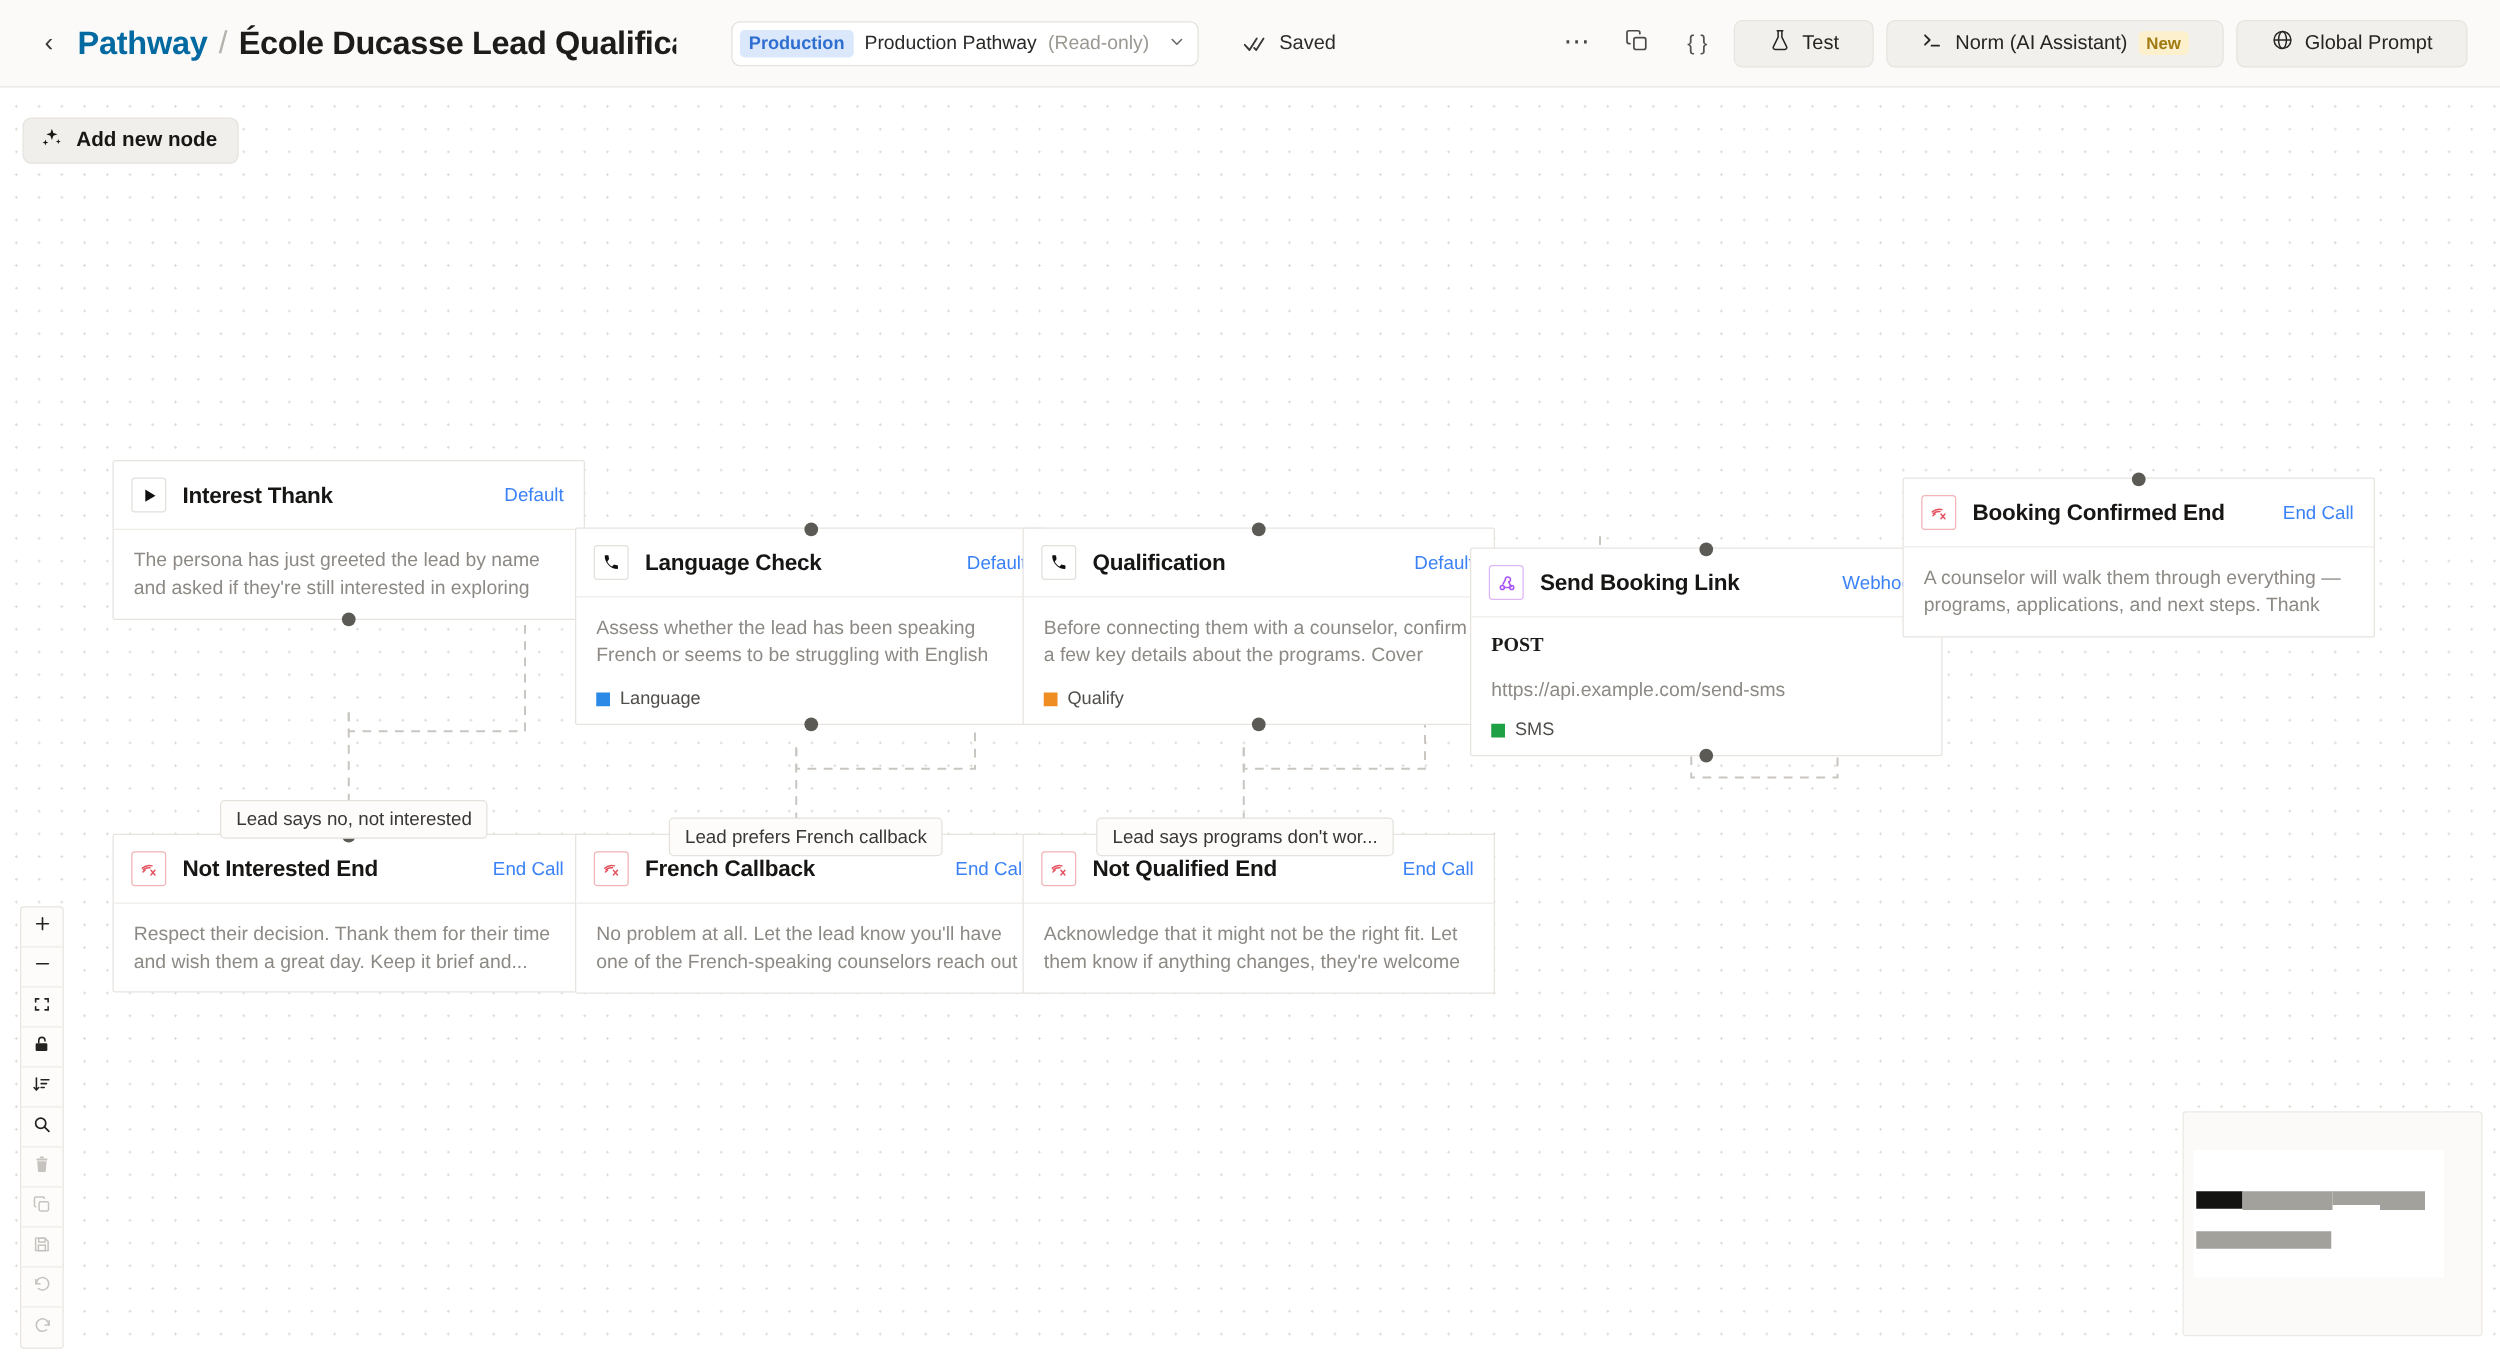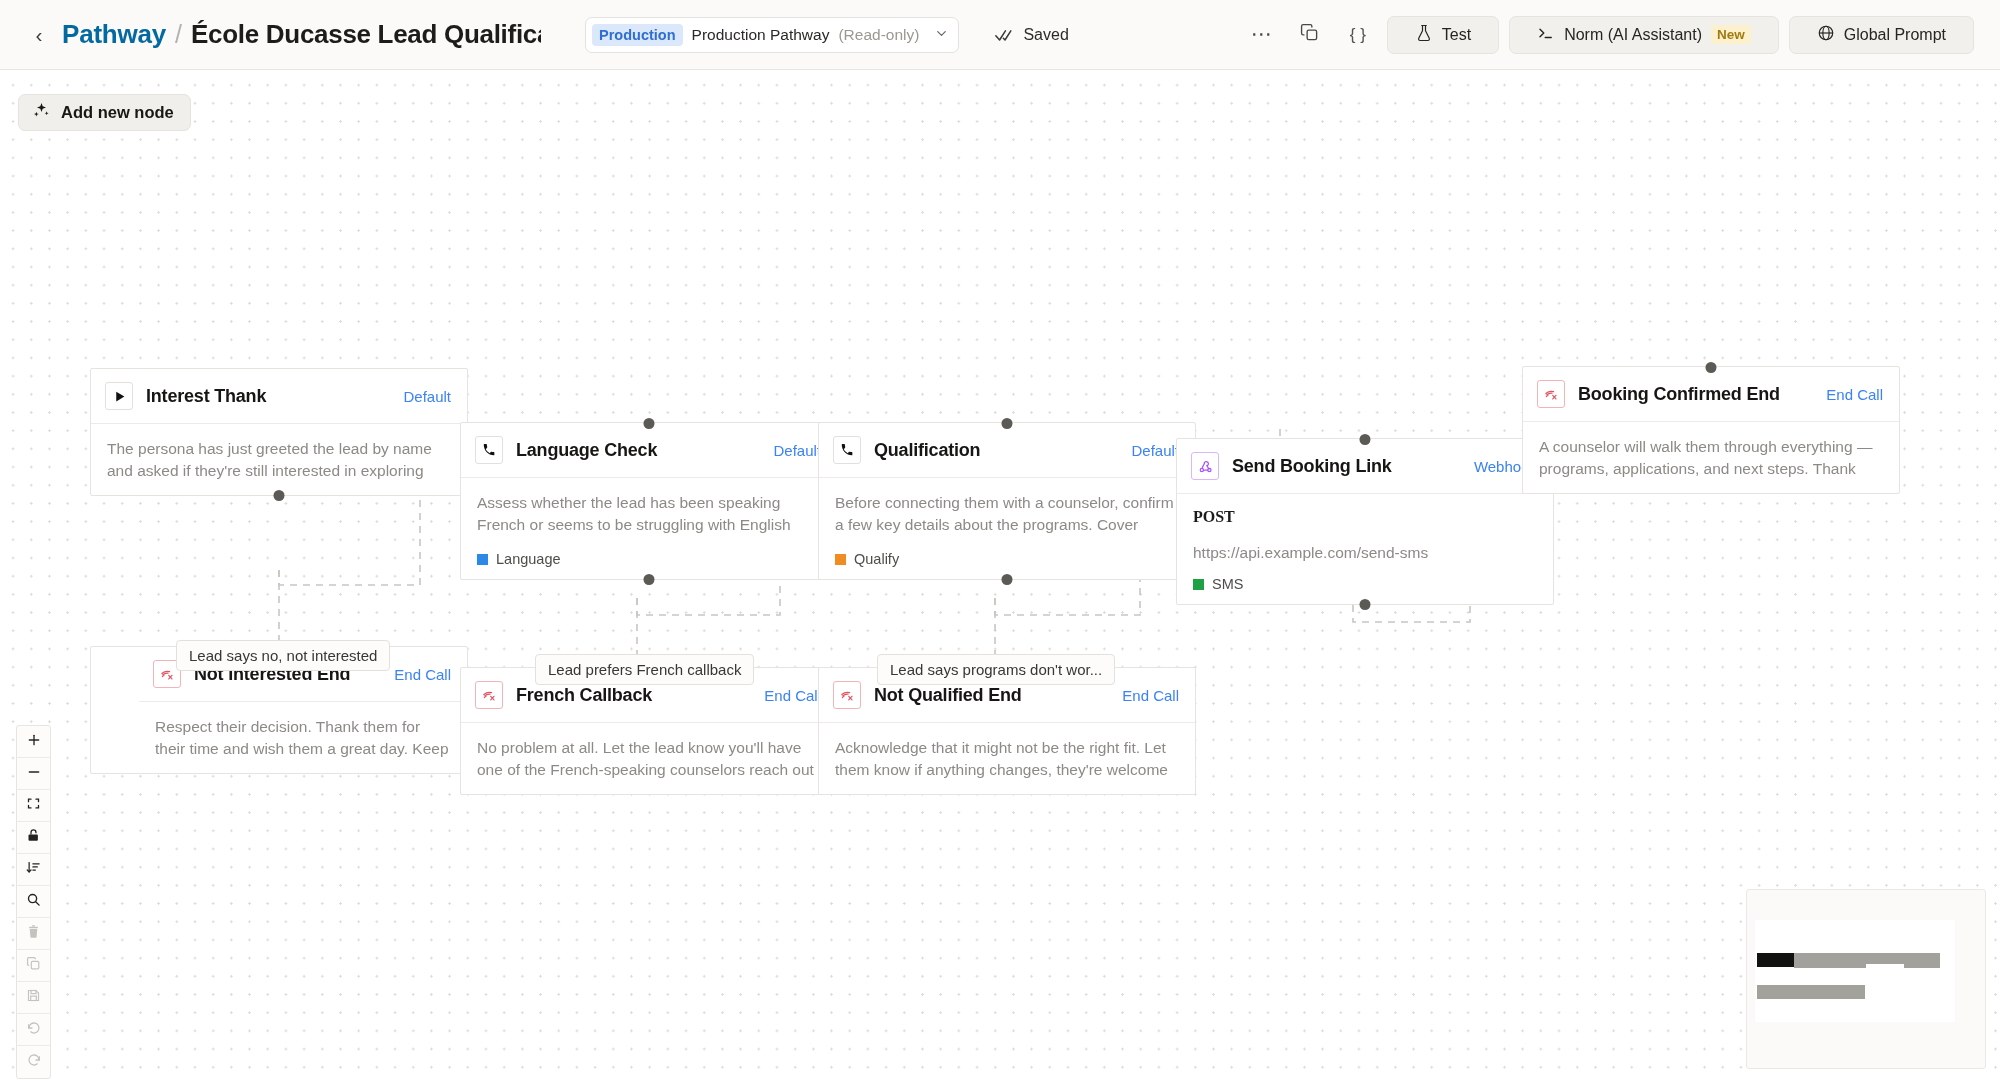--- a/index.html
+++ b/index.html
@@ -406,21 +406,21 @@
       <div class="node-body">
         <div class="node-method">POST</div>
         <div class="node-url">https://api.example.com/send-sms</div>
         <div class="node-tag">
           <span class="tag-sq" style="background:#1ea045"></span>
           <span>SMS</span>
         </div>
       </div>
     </div>
 
-    <div class="node" style="left:1522px; top:296px; width:378px; z-index:12;">
+    <div class="node" style="left:1522px; top:312px; width:378px; z-index:12;">
       <div class="handle top"></div>
       <div class="node-head">
         <span class="node-ico endcall">
           <svg width="14" height="14" viewBox="0 0 24 24" fill="none" stroke="#e5525f" stroke-width="2" stroke-linecap="round" stroke-linejoin="round">
               <path d="M4.5 13.5c2.5-2.2 6-3.2 9.3-2.9"></path>
               <path d="M3.2 11.2c3.6-3.2 8.8-4.3 13.3-3.2"></path>
               <path d="M15 14.2l5.5 6.3"></path>
               <path d="M20.5 14.2L15 20.5"></path>
               <path d="M4 16.5l3-2.6"></path>
             </svg>
@@ -436,21 +436,21 @@
     <div class="edge-label" style="left:176px; top:570px;">
       <span>Lead says no, not interested</span>
     </div>
     <div class="edge-label" style="left:535px; top:584px;">
       <span>Lead prefers French callback</span>
     </div>
     <div class="edge-label" style="left:877px; top:584px;">
       <span>Lead says programs don't wor...</span>
     </div>
 
-    <div class="node" style="left:90px; top:576px; width:378px;padding-left:48px;">
+    <div class="node" style="left:90px; top:597px; width:378px;">
       <div class="handle top"></div>
       <div class="node-head">
         <span class="node-ico endcall">
           <svg width="14" height="14" viewBox="0 0 24 24" fill="none" stroke="#e5525f" stroke-width="2" stroke-linecap="round" stroke-linejoin="round">
               <path d="M4.5 13.5c2.5-2.2 6-3.2 9.3-2.9"></path>
               <path d="M3.2 11.2c3.6-3.2 8.8-4.3 13.3-3.2"></path>
               <path d="M15 14.2l5.5 6.3"></path>
               <path d="M20.5 14.2L15 20.5"></path>
               <path d="M4 16.5l3-2.6"></path>
             </svg>

